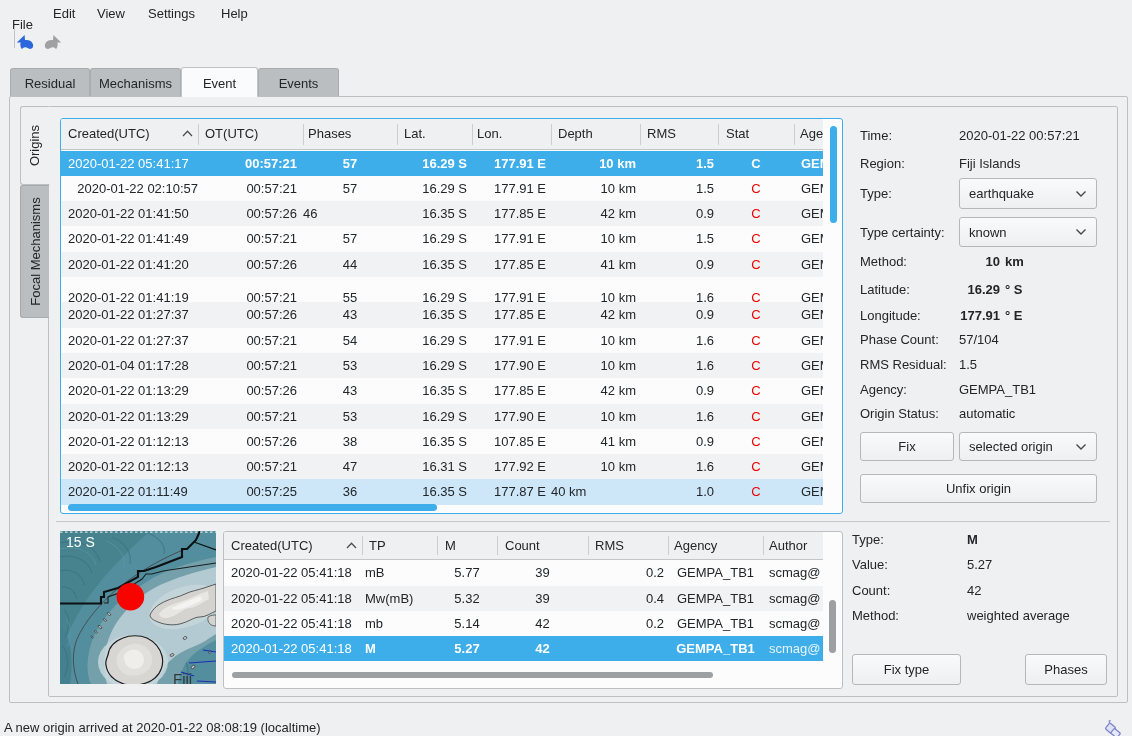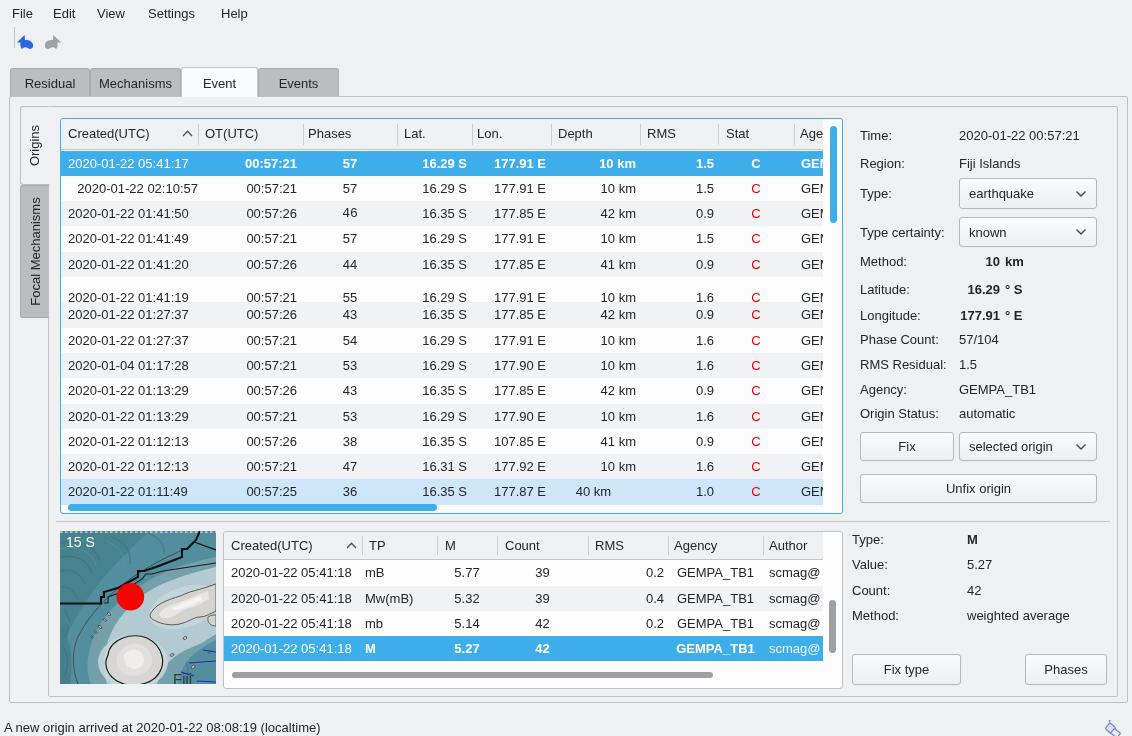--- a/index.html
+++ b/index.html
@@ -22,21 +22,21 @@
 .gthumb { position:absolute; background:#9da0a3; border-radius:3.5px; }
 .btn { position:absolute; background:linear-gradient(#f9fafb,#edeff0); border:1px solid #b4b8bb; border-radius:3px; text-align:center; }
 .cmb { position:absolute; background:linear-gradient(#f9fafb,#edeff0); border:1px solid #b4b8bb; border-radius:3px; }
 .cmb .tx { position:absolute; left:9px; top:0; height:100%; display:flex; align-items:center; }
 .cmb svg { position:absolute; right:9px; top:50%; margin-top:-4px; }
 .lbl { position:absolute; height:18px; line-height:18px; white-space:nowrap; }
 </style>
 </head>
 <body>
 <div>
-  <span class="lbl" style="left:12px;top:5px">File</span>
+  <span class="lbl" style="left:12px;top:16px">File</span>
   <span class="lbl" style="left:53px;top:5px">Edit</span>
   <span class="lbl" style="left:97px;top:5px">View</span>
   <span class="lbl" style="left:148px;top:5px">Settings</span>
   <span class="lbl" style="left:221px;top:5px">Help</span>
 </div>
 <div class="abs" style="left:14px;top:27px;width:1px;height:21px;background:#c2c5c7"></div>
 <svg class="abs" style="left:16px;top:34px" width="19" height="17" viewBox="0 0 19 17">
   <polygon points="0.8,8.6 8.6,1.0 9.2,8.4" fill="#2c66dc"></polygon>
   <path d="M4.8,8.0 C8.8,5.0 14.6,5.6 16.5,9.2 C18.1,12.2 16.6,14.9 14.0,14.9 C11.8,14.9 11.2,13.1 9.0,13.3 C7.4,13.45 6.4,14.2 6.0,15.3 C4.2,13.0 3.9,10.2 4.8,8.0 Z" fill="#2c66dc"></path>
 </svg>
@@ -102,21 +102,21 @@
 <div style="left:336px;width:70px;text-align:right;">16.29 S</div>
 <div style="left:411px;width:74px;text-align:right;">177.91 E</div>
 <div style="left:490px;width:85px;text-align:right;">10 km</div>
 <div style="left:579px;width:74px;text-align:right;">1.5</div>
 <div style="left:657px;width:76px;text-align:center;color:#ee0000;">C</div>
 <div style="left:740px;width:22px;text-align:left;">GEM</div>
 </div>
 <div class="row abs" style="left:0;top:82.1px;width:762px;height:25.3px;line-height:25.3px;background:#f1f2f3;">
 <div style="left:7px;width:130px;text-align:left;">2020-01-22 01:41:50</div>
 <div style="left:137px;width:99px;text-align:right;">00:57:26</div>
-<div style="left:242px;width:94px;text-align:center;font-family:Liberation Mono, monospace;">46</div>
+<div style="left:242px;width:94px;text-align:left;">46</div>
 <div style="left:336px;width:70px;text-align:right;">16.35 S</div>
 <div style="left:411px;width:74px;text-align:right;">177.85 E</div>
 <div style="left:490px;width:85px;text-align:right;">42 km</div>
 <div style="left:579px;width:74px;text-align:right;">0.9</div>
 <div style="left:657px;width:76px;text-align:center;color:#ee0000;">C</div>
 <div style="left:740px;width:22px;text-align:left;">GEM</div>
 </div>
 <div class="row abs" style="left:0;top:107.4px;width:762px;height:25.3px;line-height:25.3px;">
 <div style="left:7px;width:130px;text-align:left;">2020-01-22 01:41:49</div>
 <div style="left:137px;width:99px;text-align:right;">00:57:21</div>
@@ -226,21 +226,21 @@
 <div style="left:579px;width:74px;text-align:right;">1.6</div>
 <div style="left:657px;width:76px;text-align:center;color:#ee0000;">C</div>
 <div style="left:740px;width:22px;text-align:left;">GEM</div>
 </div>
 <div class="row abs" style="left:0;top:360.4px;width:762px;height:25.3px;line-height:25.3px;background:#cde7f8;">
 <div style="left:7px;width:130px;text-align:left;">2020-01-22 01:11:49</div>
 <div style="left:137px;width:99px;text-align:right;">00:57:25</div>
 <div style="left:242px;width:94px;text-align:center;">36</div>
 <div style="left:336px;width:70px;text-align:right;">16.35 S</div>
 <div style="left:411px;width:74px;text-align:right;">177.87 E</div>
-<div style="left:490px;width:85px;text-align:center;">40 km</div>
+<div style="left:490px;width:85px;text-align:left;">40 km</div>
 <div style="left:579px;width:74px;text-align:right;">1.0</div>
 <div style="left:657px;width:76px;text-align:center;color:#ee0000;">C</div>
 <div style="left:740px;width:22px;text-align:left;">GEM</div>
 </div>
 <div class="thumb" style="left:769px;top:7px;width:7px;height:97px"></div>
 <div class="thumb" style="left:7px;top:384.5px;width:369px;height:7px"></div>
 </div>
 <div class="lbl" style="left:860px;top:127px">Time:</div>
 <div class="lbl" style="left:860px;top:155px">Region:</div>
 <div class="lbl" style="left:860px;top:185px">Type:</div>

